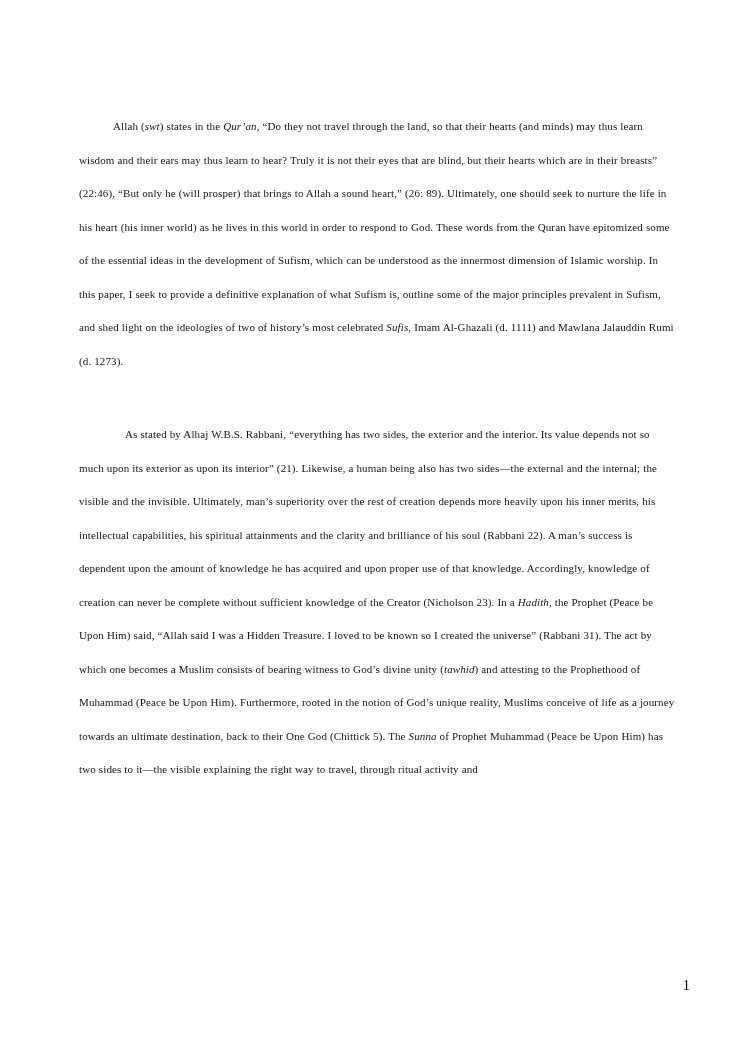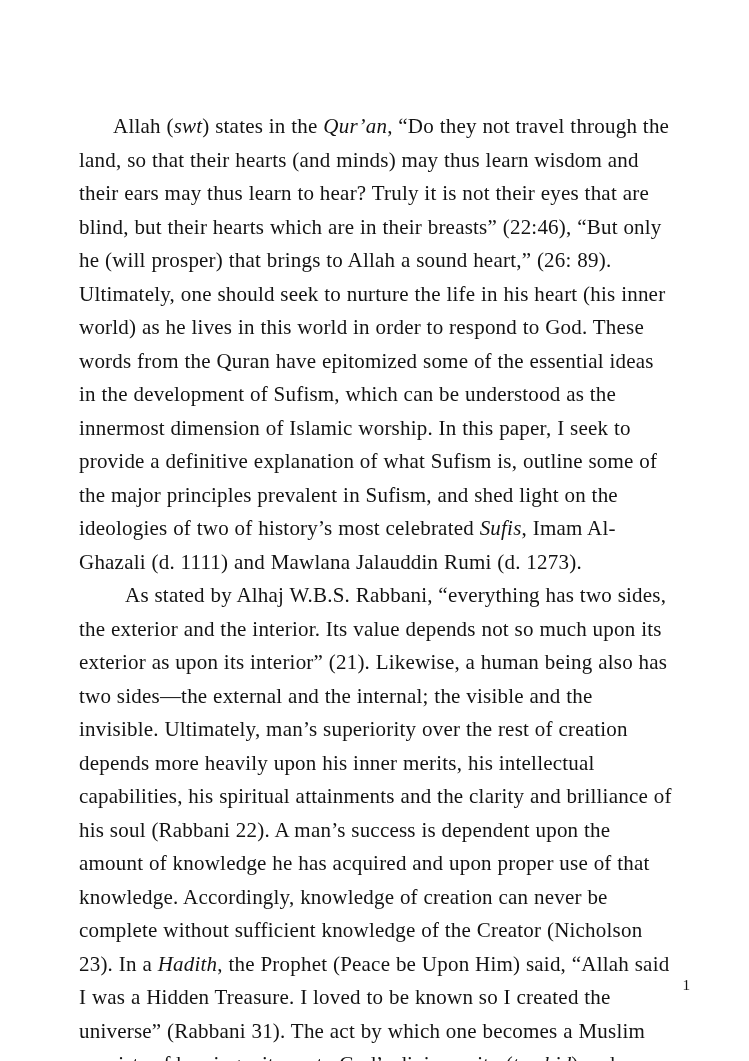--- a/index.html
+++ b/index.html
@@ -18,30 +18,30 @@
     overflow: hidden;
   }
   .text-column {
     position: absolute;
     left: 79px;
     top: 110px;
     width: 596px;
   }
   .para {
     margin: 0;
-    font-size: 21px;
+    font-size: 11px;
     line-height: 33.5px;
     color: #131313;
     text-align: left;
     letter-spacing: 0.01em;
     word-spacing: 0.012em;
     -webkit-font-smoothing: antialiased;
   }
   .para.p1 { text-indent: 34px; }
-  .para.p2 { text-indent: 46px; }
+  .para.p2 { text-indent: 46px; margin-top: 40px; }
   .ital { font-style: italic; }
   .page-number {
     position: absolute;
     left: 0;
     top: 975px;
     width: 690px;
     text-align: right;
     font-size: 15.2px;
     line-height: 20px;
     color: #131313;

